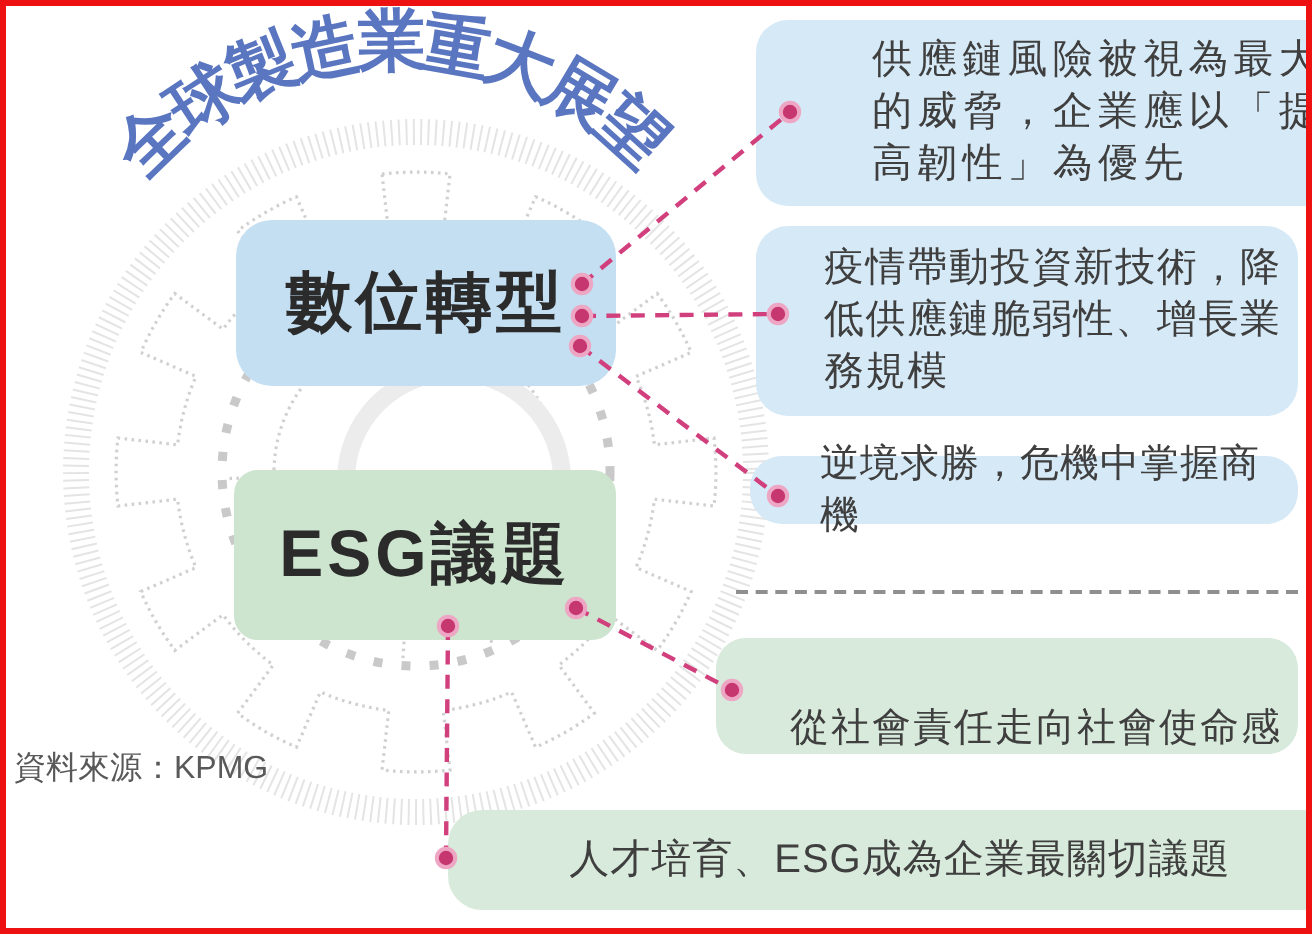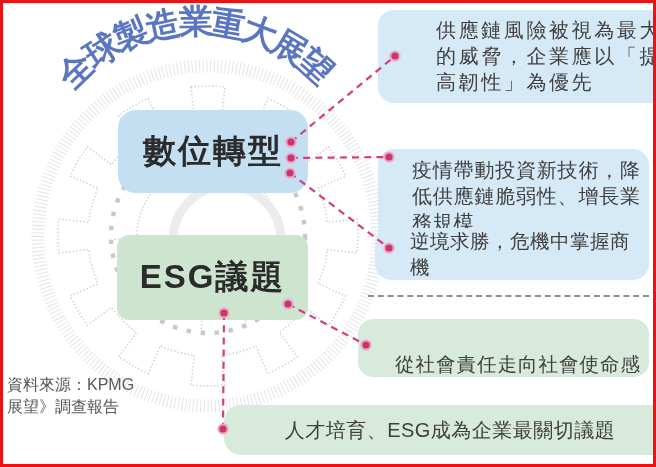--- a/index.html
+++ b/index.html
@@ -40,23 +40,23 @@
   .hub-blue{left:118px;top:110px;width:190px;height:83px;border-radius:18px;background:var(--hub-blue);}
   .hub-green{left:117px;top:235px;width:191px;height:85px;border-radius:12px;background:var(--hub-green);}
 
   
   .callout{position:absolute;z-index:4;color:var(--text-body);}
   .callout p{margin:0;white-space:pre-line;font-size:20px;line-height:26px;}
   .cb{background:var(--callout-blue);}
   .cg{background:var(--callout-green);}
   .c1{left:378px;top:10px;width:271px;height:93px;border-radius:16px;padding-left:23px;}
   .c1 p{padding:7px 4px 0 35px;letter-spacing:2.6px;}
-  .c2{left:378px;top:113px;width:271px;height:112px;border-radius:16px;margin-top:36px;}
+  .c2{left:378px;top:113px;width:271px;height:95px;border-radius:16px;}
   .c2 p{padding:8px 4px 0 34px;letter-spacing:0.8px;}
-  .c3{left:375px;top:228px;width:274px;height:52px;border-radius:16px;display:flex;align-items:center;}
+  .c3{left:375px;top:228px;width:274px;height:34px;border-radius:16px;display:flex;align-items:center;}
   .c3 p{padding-left:35px;font-size:19.5px;letter-spacing:0.5px;}
   .c4{left:358px;top:319px;width:291px;height:58px;border-radius:15px;display:flex;align-items:flex-end;}
   .c4 p{padding-left:37px;font-size:19.5px;letter-spacing:1px;}
   .c5{left:184px;top:405px;width:452px;height:50px;border-radius:17px;display:flex;align-items:center;justify-content:center;margin-left:40px;}
   .c5 p{font-size:20px;letter-spacing:0.5px;}
 
   
   #separator{position:absolute;left:368px;top:295px;width:281px;border-top:2px dashed var(--separator);z-index:4;}
 
   
@@ -141,17 +141,16 @@
     <circle class="pink-dot" cx="389" cy="157" r="4.6"></circle>
     <circle class="pink-dot" cx="389" cy="248" r="4.6"></circle>
     <circle class="pink-dot" cx="288" cy="304" r="4.6"></circle>
     <circle class="pink-dot" cx="224" cy="313" r="4.6"></circle>
     <circle class="pink-dot" cx="366" cy="345" r="4.6"></circle>
     <circle class="pink-dot" cx="223" cy="429" r="4.6"></circle>
   </svg>
 
   <div id="source">
     <div>資料來源：KPMG</div>
-    <div>展望》調查報告</div>
   </div>
 
   <div id="frame"></div>
 </div>
 
 </body></html>

